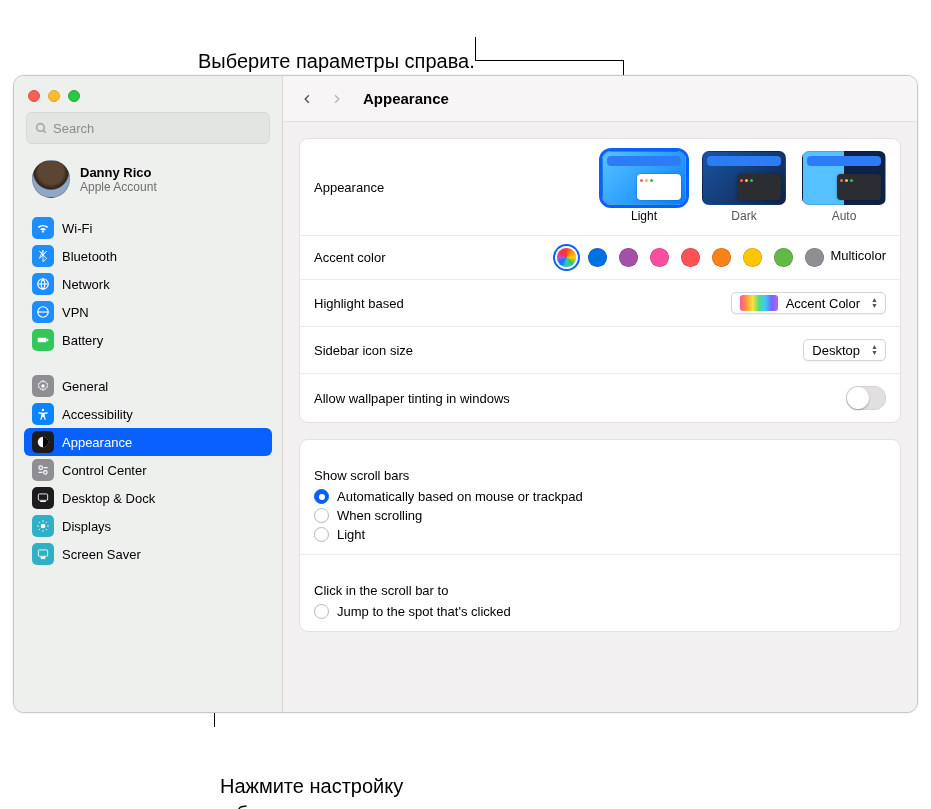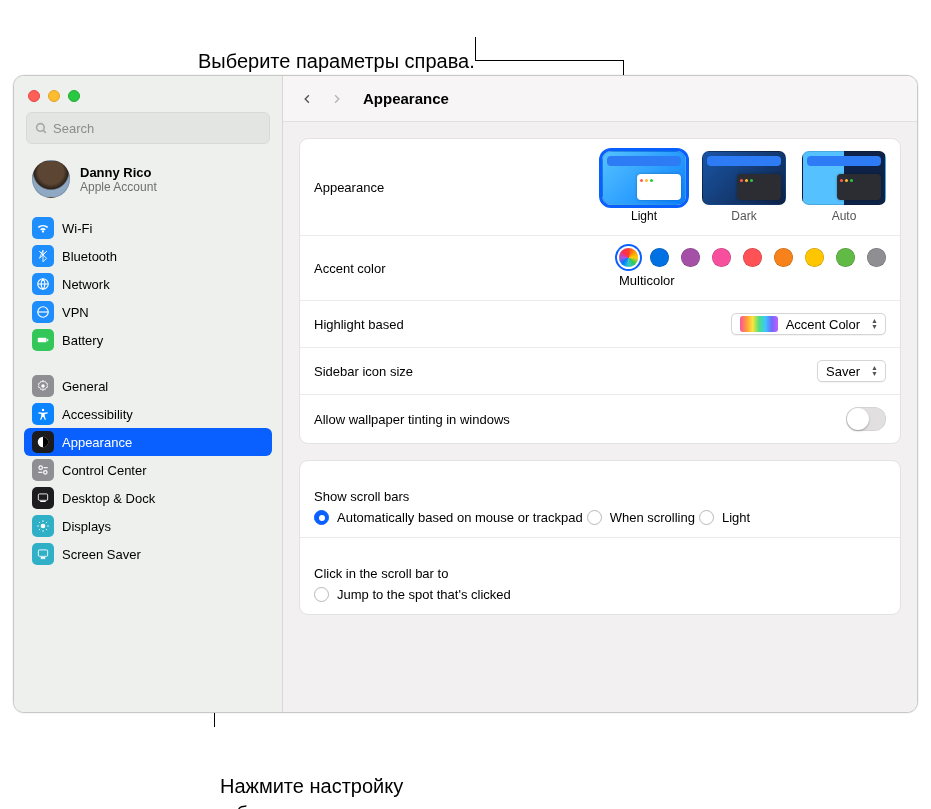--- a/index.html
+++ b/index.html
@@ -154,21 +154,21 @@
     position:absolute; bottom:4px; right:4px; width:44px; height:26px;
     background:#fff; border-radius:4px; box-shadow:0 0 3px rgba(0,0,0,0.3);
   }
   .thumb.dark .win, .thumb.auto .win{ background:#2b2d33; }
   .thumb .dots{position:absolute; bottom:22px; right:32px; display:flex; gap:2px;}
   .thumb .dots i{width:3px;height:3px;border-radius:50%;background:#ff5f57;}
   .thumb .dots i:nth-child(2){background:#febc2e;}
   .thumb .dots i:nth-child(3){background:#28c840;}
 
   
-  .accent-right { display:flex; flex-direction:column; align-items:flex-start; gap:6px;}
+  .accent-right { display:flex; align-items:flex-start; gap:6px;}
   .swatches { display:flex; gap:12px; }
   .sw { width:19px; height:19px; border-radius:50%; box-shadow: inset 0 0 0 0.5px rgba(0,0,0,0.25);}
   .sw.selected { box-shadow:0 0 0 2px #fff, 0 0 0 4px #0a60ff; }
   .sw.multi { background: conic-gradient(#ff3b30,#ff9500,#ffcc00,#34c759,#30c8c9,#007aff,#af52de,#ff2d55,#ff3b30); }
 
   
   .popup {
     display:flex; align-items:center; gap:8px;
     padding: 2px 4px 2px 8px;
     border:1px solid #d7d4d4; border-radius:5px;
@@ -188,21 +188,21 @@
     background:#e1dfdf; position:relative;
     box-shadow:inset 0 0 0 0.5px rgba(0,0,0,0.1);
   }
   .toggle .knob{
     width:22px;height:22px;border-radius:50%;background:#fff;
     position:absolute; top:1px; left:1px;
     box-shadow:0 1px 2px rgba(0,0,0,0.3);
   }
 
   
-  .radio-group { margin-top:6px; display:flex; gap:4px; }
+  .radio-group { margin-top:6px; display:flex; flex-direction:column; gap:4px; }
   .radio { display:flex; align-items:center; gap:8px; font-size:13px;}
   .rbtn {
     width:15px;height:15px;border-radius:50%;
     border:1px solid #b9b8b8; background:#fff;
     display:flex;align-items:center;justify-content:center;
   }
   .radio.checked .rbtn{
     background:#0a60ff;border-color:#0a60ff;
   }
   .radio.checked .rbtn::after{
@@ -454,21 +454,21 @@
         <div class="popup">
           <div class="hl-grad"></div>
           <span>Accent Color</span>
           <span class="arrows">▲<br>▼</span>
         </div>
       </div>
 
       <div class="row">
         <div class="row-label">Sidebar icon size</div>
         <div class="popup">
-          <span>Saver</span>
+          <span>Desktop</span>
           <span class="arrows">▲<br>▼</span>
         </div>
       </div>
 
       <div class="row">
         <div class="row-label">Allow wallpaper tinting in windows</div>
         <div class="toggle">
             <div class="knob"></div>
           </div>
       </div>

